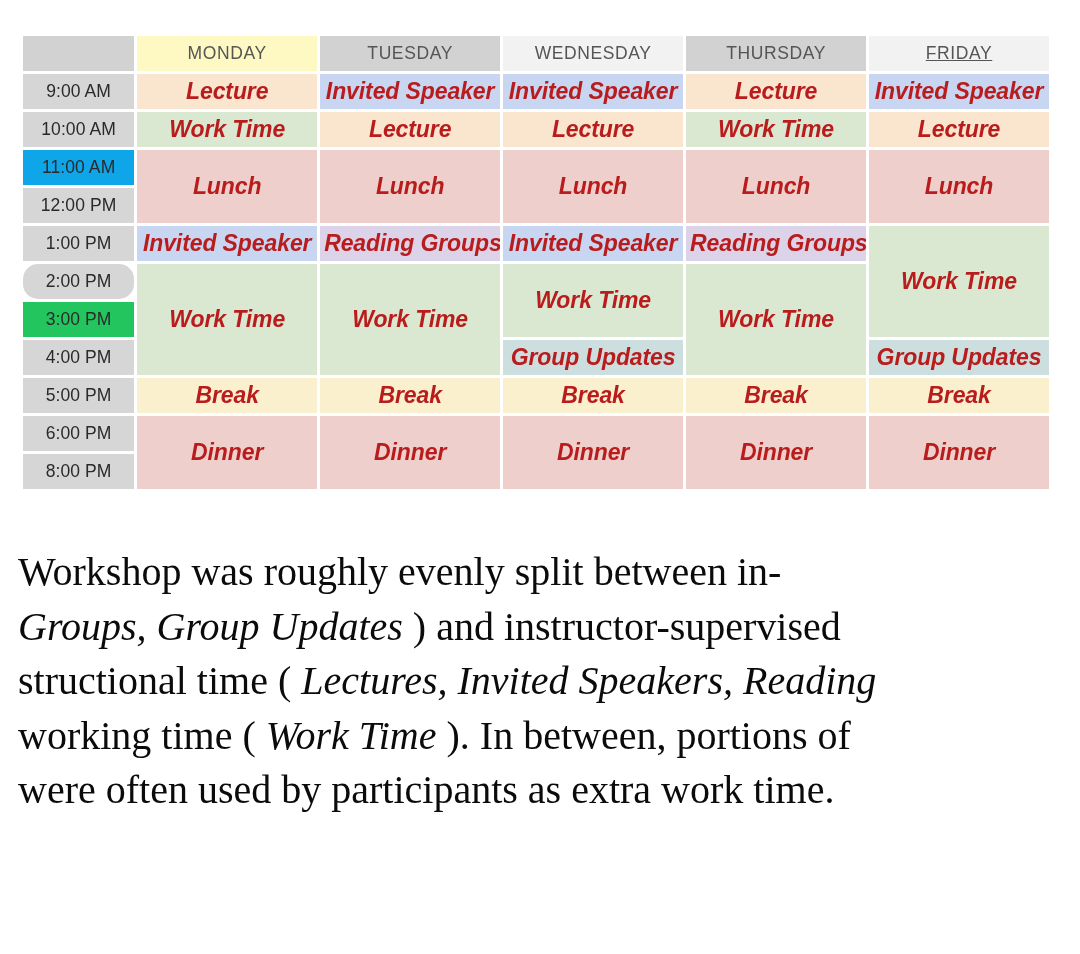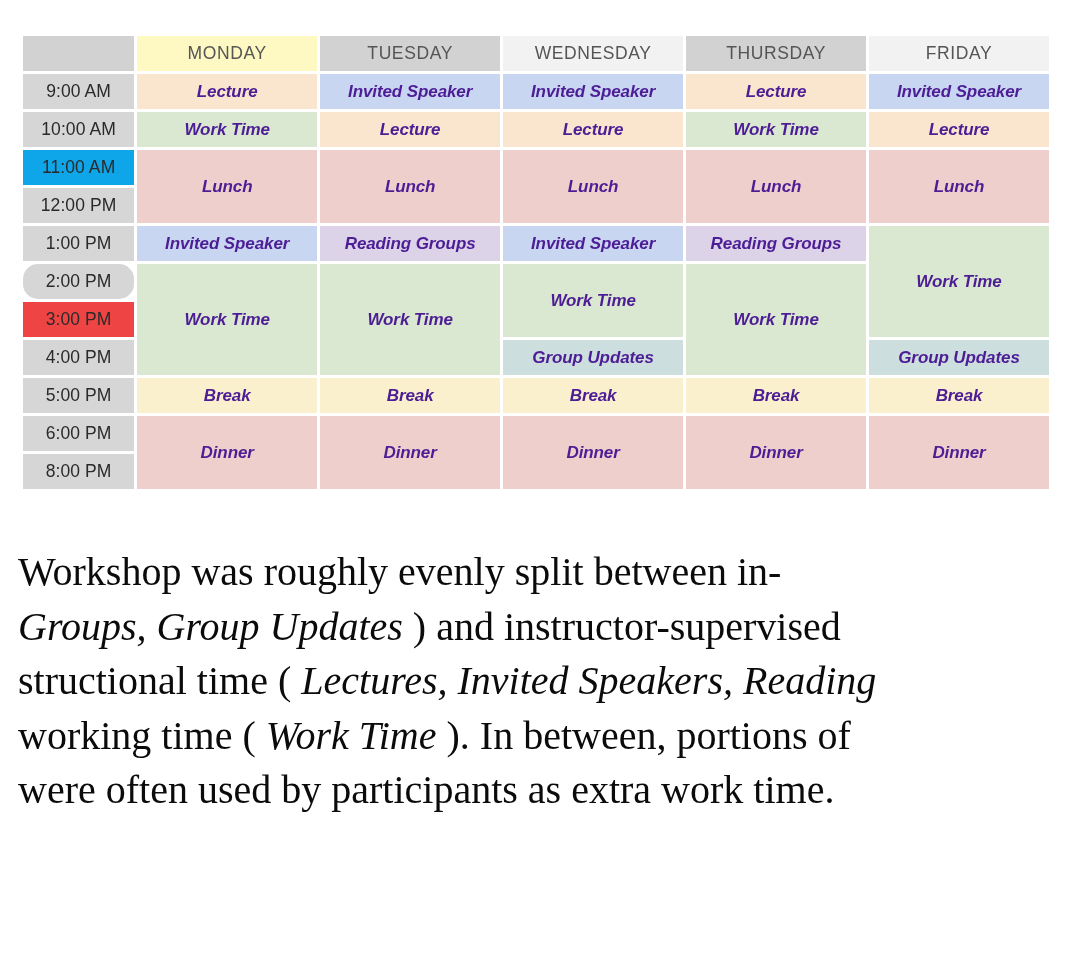--- a/index.html
+++ b/index.html
@@ -38,24 +38,24 @@
 
   table.schedule col.time-col { width: 110px; }
   table.schedule col.day-col  { width: 178px; }
 
   table.schedule td {
     padding: 0 4px;
     margin: 0;
     text-align: center;
     vertical-align: middle;
     height: 35px;
-    font-size: 17px;
+    font-size: 23px;
     font-weight: 700;
     font-style: italic;
-    color: #4c1d95;
+    color: #b91c1c;
     letter-spacing: -0.1px;
     overflow: hidden;
     white-space: nowrap;
   }
 
   
   table.schedule td.dayhead {
     font-style: normal;
     font-weight: 400;
     font-size: 17.5px;
@@ -119,21 +119,21 @@
           <col class="day-col">
       </colgroup>
       <tbody>
 
         <tr>
           <td class="corner" style="background: rgb(210, 210, 210);"></td>
           <td class="dayhead" style="background: #fef9c3;">MONDAY</td>
           <td class="dayhead" style="background: rgb(210, 210, 210);">TUESDAY</td>
           <td class="dayhead" style="background: rgb(242, 242, 242);">WEDNESDAY</td>
           <td class="dayhead" style="background: rgb(210, 210, 210);">THURSDAY</td>
-          <td class="dayhead" style="background: rgb(242, 242, 242);">FRIDAY</td>
+          <td class="dayhead" style="background: rgb(242, 242, 242); text-decoration: underline;">FRIDAY</td>
         </tr>
 
         <tr>
           <td class="timecell" style="background: rgb(214, 214, 214);">9:00 AM</td>
           <td style="background: rgb(250, 229, 206);">Lecture</td>
           <td style="background: rgb(201, 214, 242);">Invited Speaker</td>
           <td style="background: rgb(201, 214, 242);">Invited Speaker</td>
           <td style="background: rgb(250, 229, 206);">Lecture</td>
           <td style="background: rgb(201, 214, 242);">Invited Speaker</td>
         </tr>
@@ -171,21 +171,21 @@
 
         <tr>
           <td class="timecell" style="background: rgb(214, 214, 214); border-radius: 15px;">2:00 PM</td>
           <td rowspan="3" style="background: rgb(219, 232, 209);">Work Time</td>
           <td rowspan="3" style="background: rgb(219, 232, 209);">Work Time</td>
           <td rowspan="2" style="background: rgb(219, 232, 209);">Work Time</td>
           <td rowspan="3" style="background: rgb(219, 232, 209);">Work Time</td>
         </tr>
 
         <tr>
-          <td class="timecell" style="background: #ef4444;">3:00 PM</td>
+          <td class="timecell" style="background: #22c55e;">3:00 PM</td>
         </tr>
 
         <tr>
           <td class="timecell" style="background: rgb(214, 214, 214);">4:00 PM</td>
           <td style="background: rgb(205, 222, 222);">Group Updates</td>
           <td style="background: rgb(205, 222, 222);">Group Updates</td>
         </tr>
 
         <tr>
           <td class="timecell" style="background: rgb(214, 214, 214);">5:00 PM</td>

